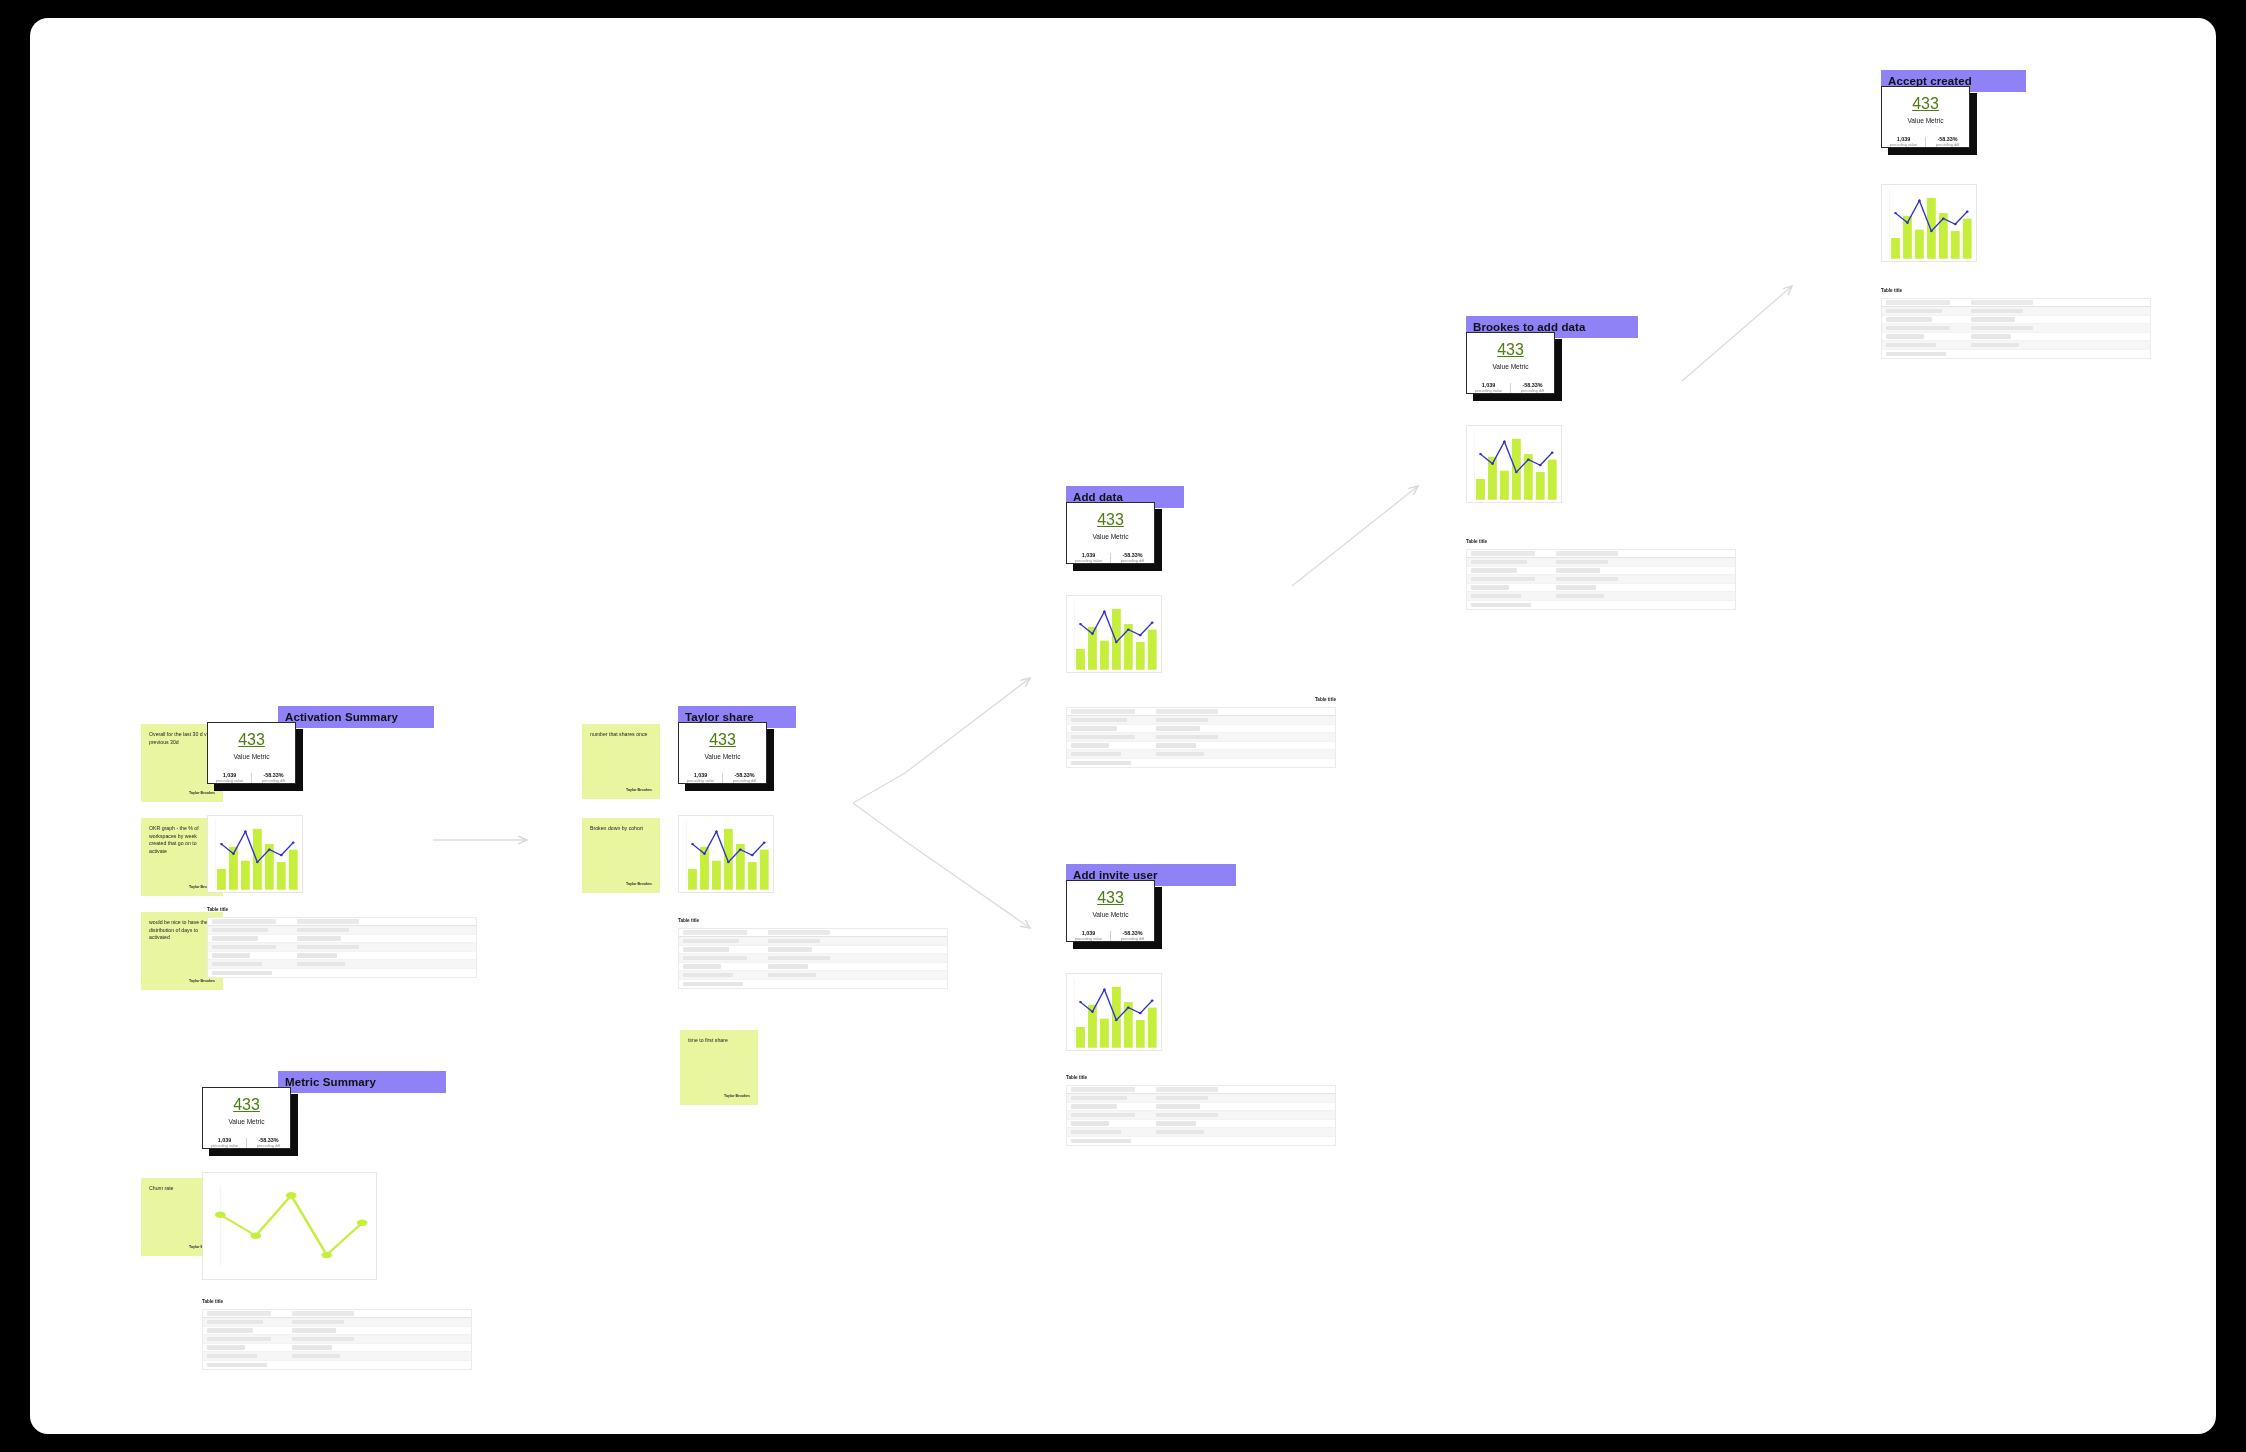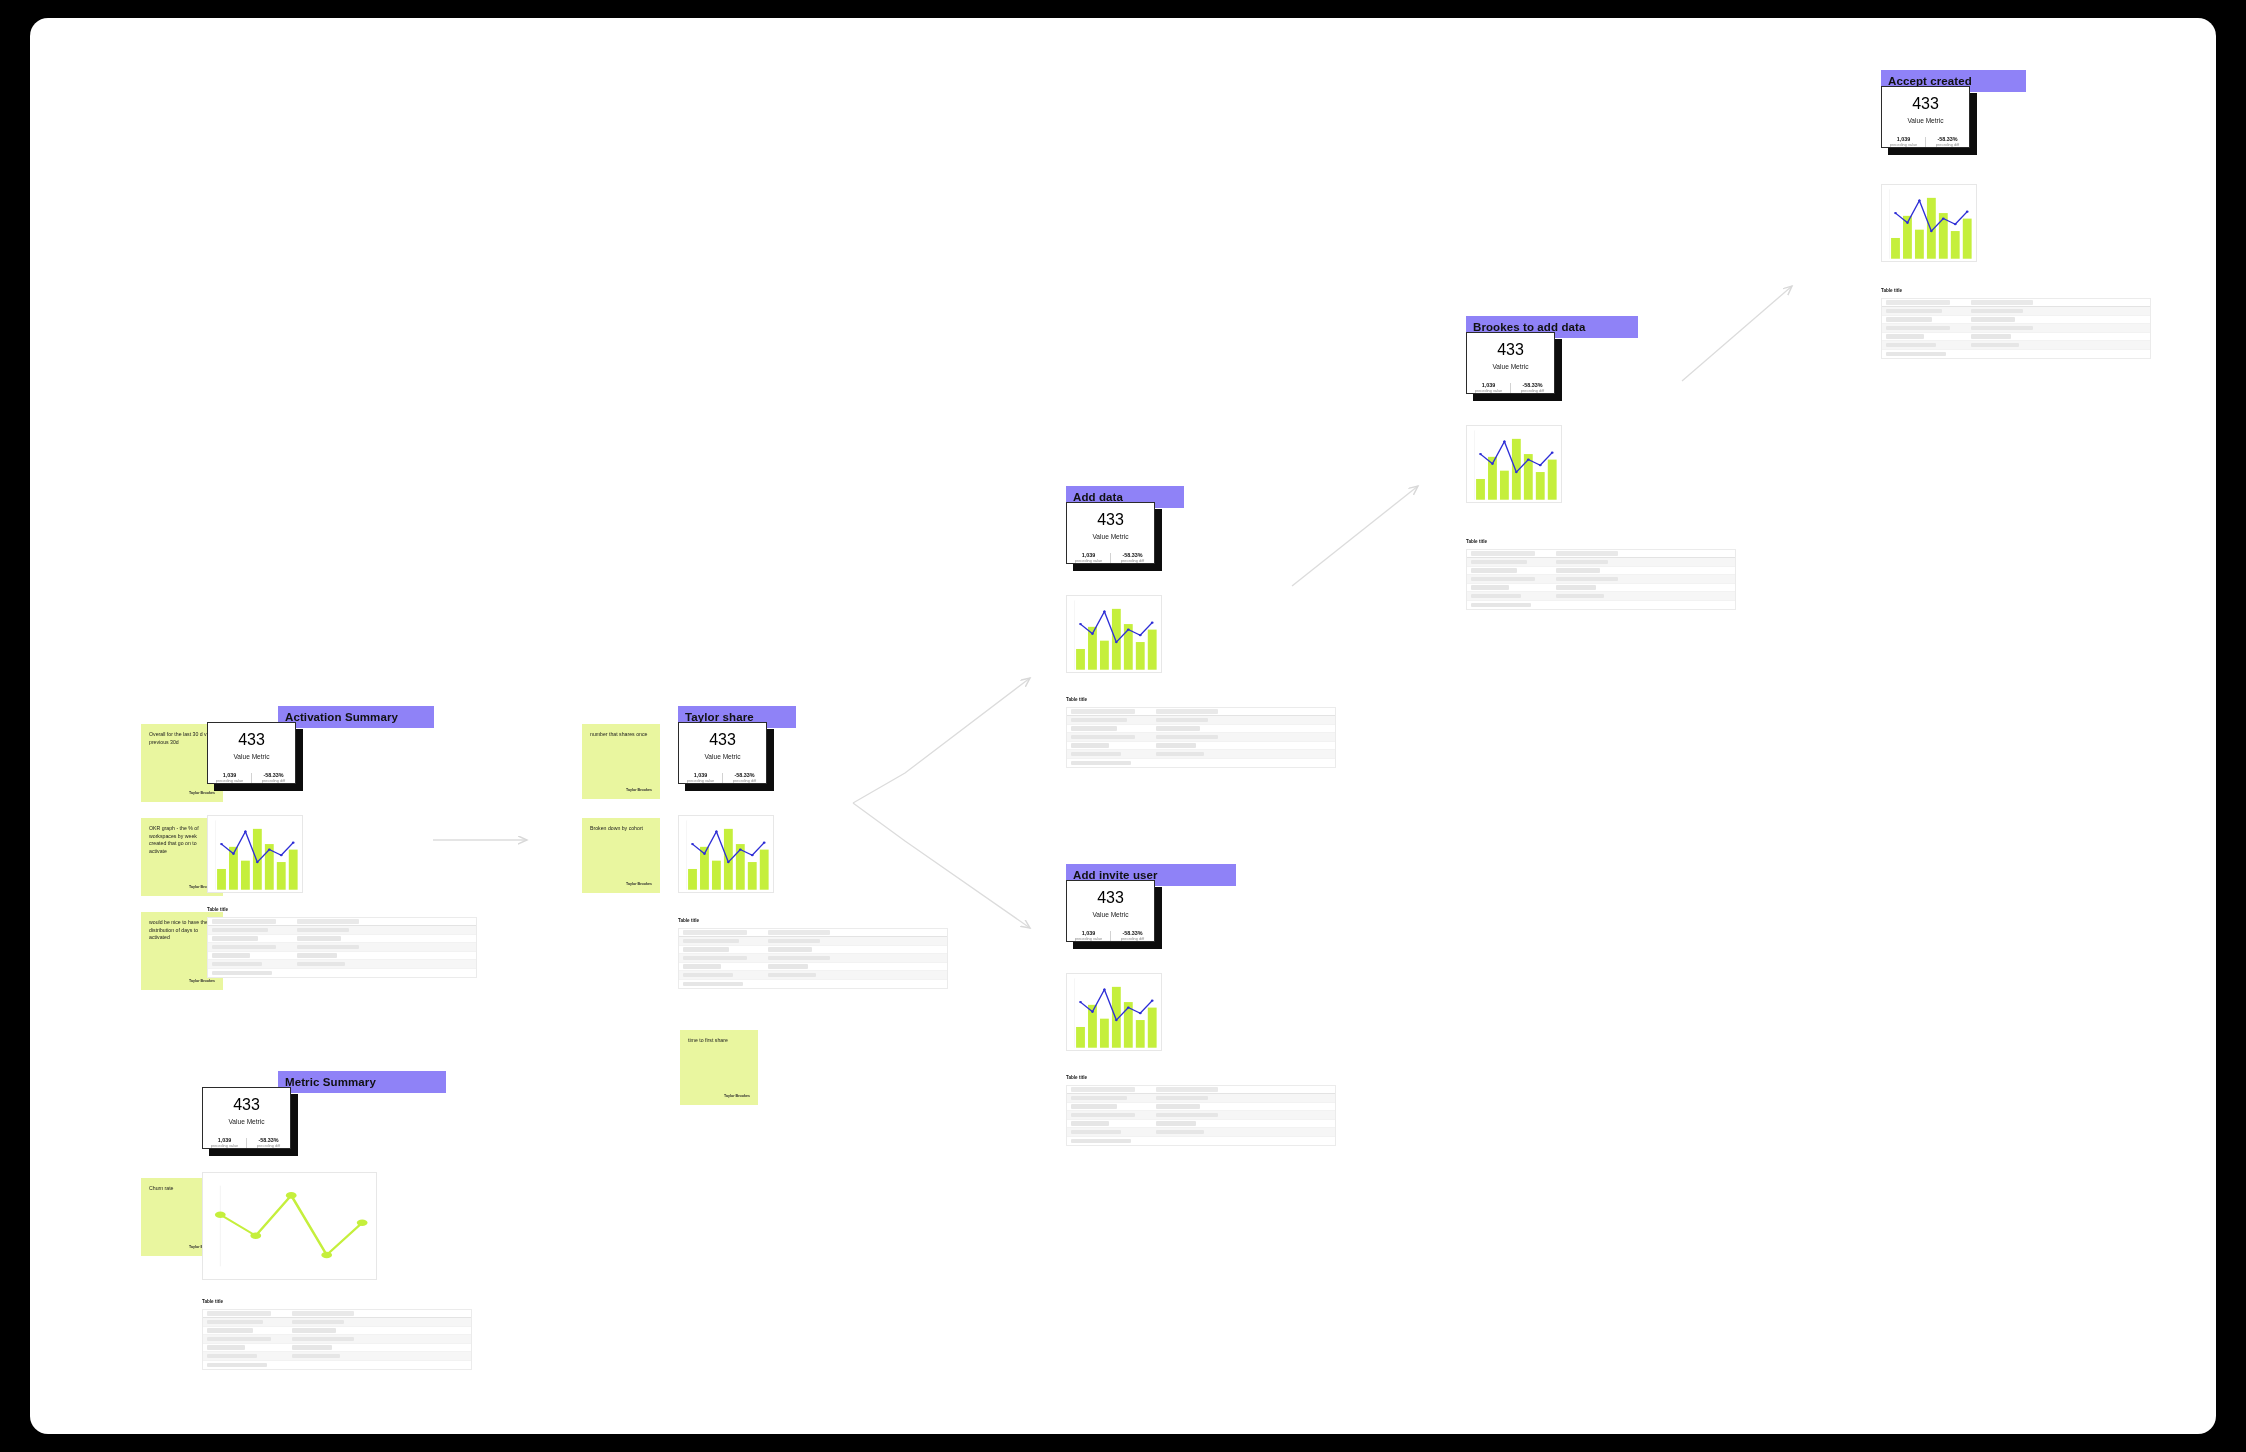--- a/index.html
+++ b/index.html
@@ -62,23 +62,24 @@
     width: 100%; height: 100%;
     background: #ffffff;
     border: 1.2px solid #2b2b2b;
     box-sizing: border-box;
     display: flex;
     flex-direction: column;
     align-items: center;
     justify-content: flex-start;
   }
   .metric-value {
-    color: #000000;
+    color: #4d7c0f;
     font-weight: 400;
     line-height: 1;
+    text-decoration: underline;
   }
   .metric-label {
     color: #222;
     line-height: 1;
   }
   .metric-foot {
     display: flex;
     align-items: stretch;
     justify-content: center;
     width: 100%;
@@ -442,21 +443,21 @@
             </div>
           </div>
         </div>
 
       <div class="sticky" style="left:120px; top:340px; width:78px; height:75px;">
         <div class="sticky-text" style="font-size:5.2px;">time to first share</div>
         <div class="sticky-author" style="font-size:3.6px;">Taylor Brookes</div>
       </div>
     </div>
 
-    <div class="section" style="left:1010px; top:452px; width:310px; height:340px;">
+    <div class="section" style="left:1010px; top:452px; width:310px; height:340px;text-align:right;">
 
       <div class="sect-header" style="left:26px; top:16px; width:118px; height:22px; font-size:11.5px;">
         <span>Add data</span>
       </div>
 
       <div class="metric-wrap" style="left:26px; top:32px; width:89px; height:62px;">
         <div class="metric-shadow"></div>
         <div class="metric-card">
           <div class="metric-value" style="font-size:16px; margin-top:9px;">433</div>
           <div class="metric-label" style="font-size:6.6px; margin-top:6px;">Value Metric</div>

